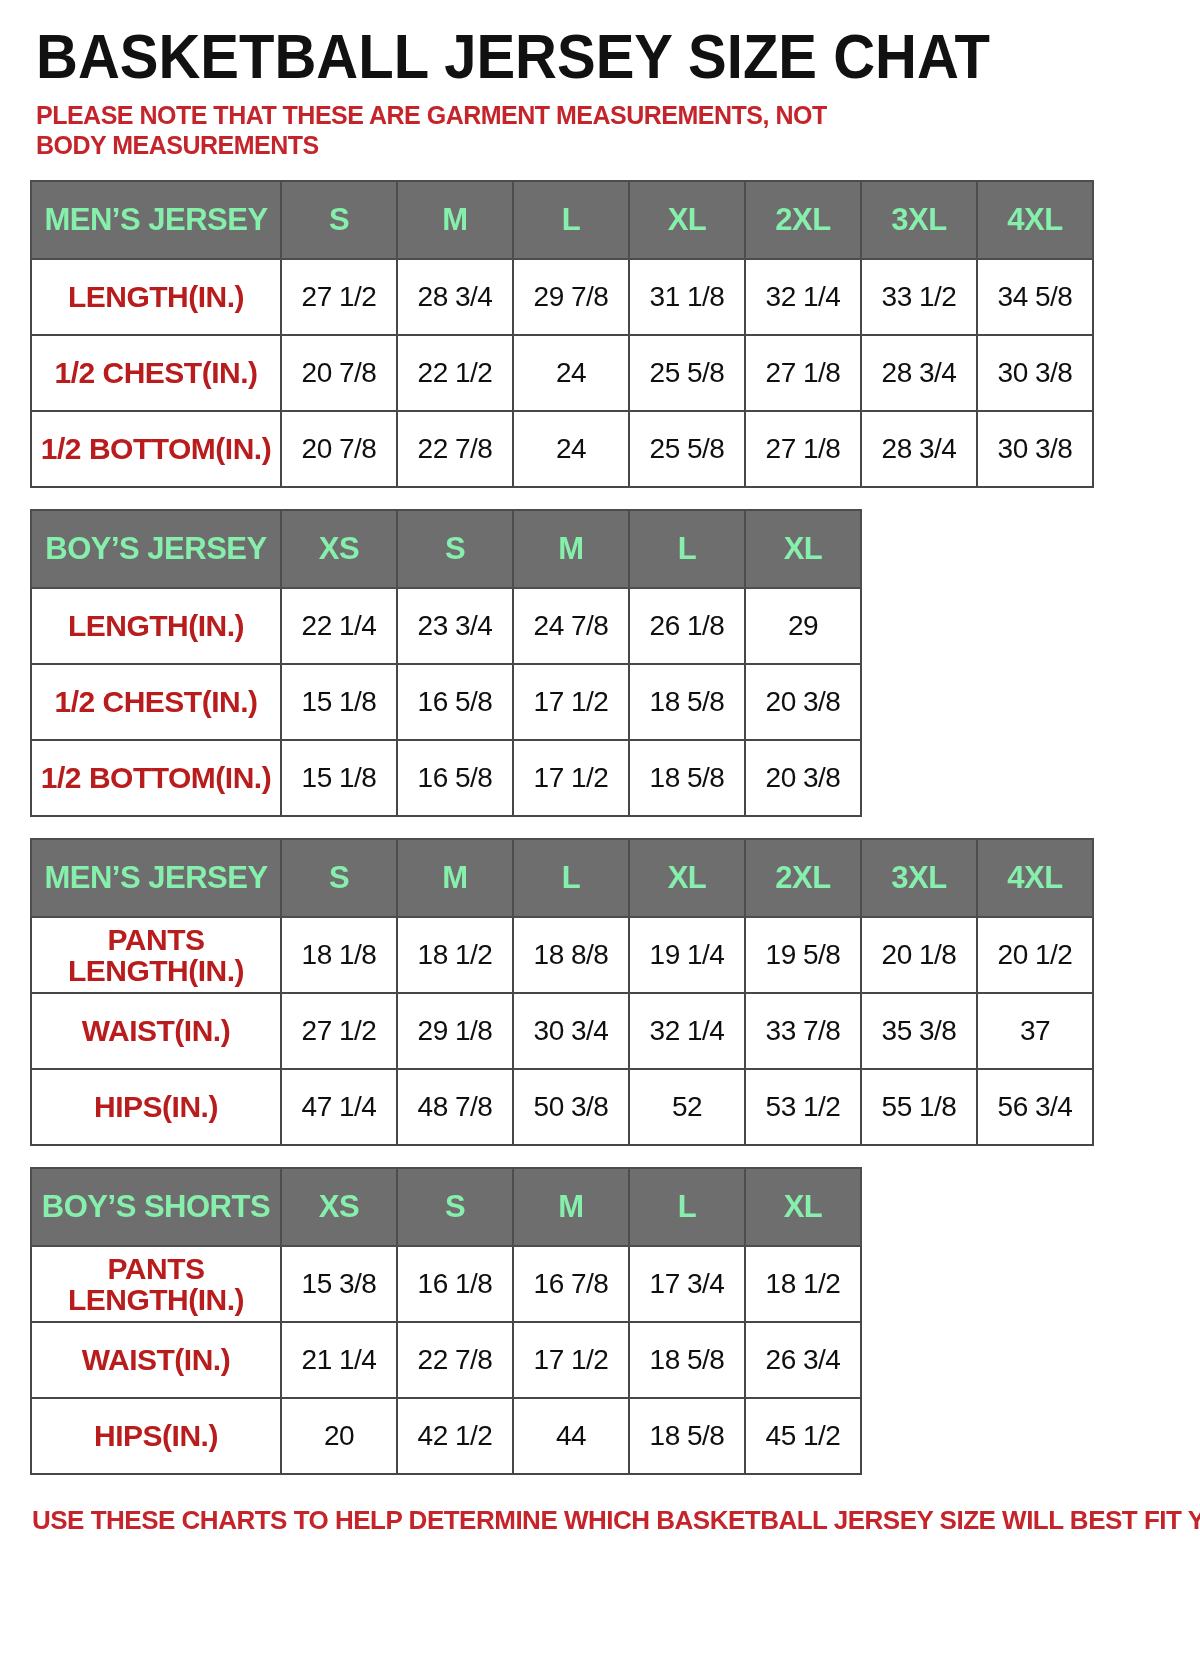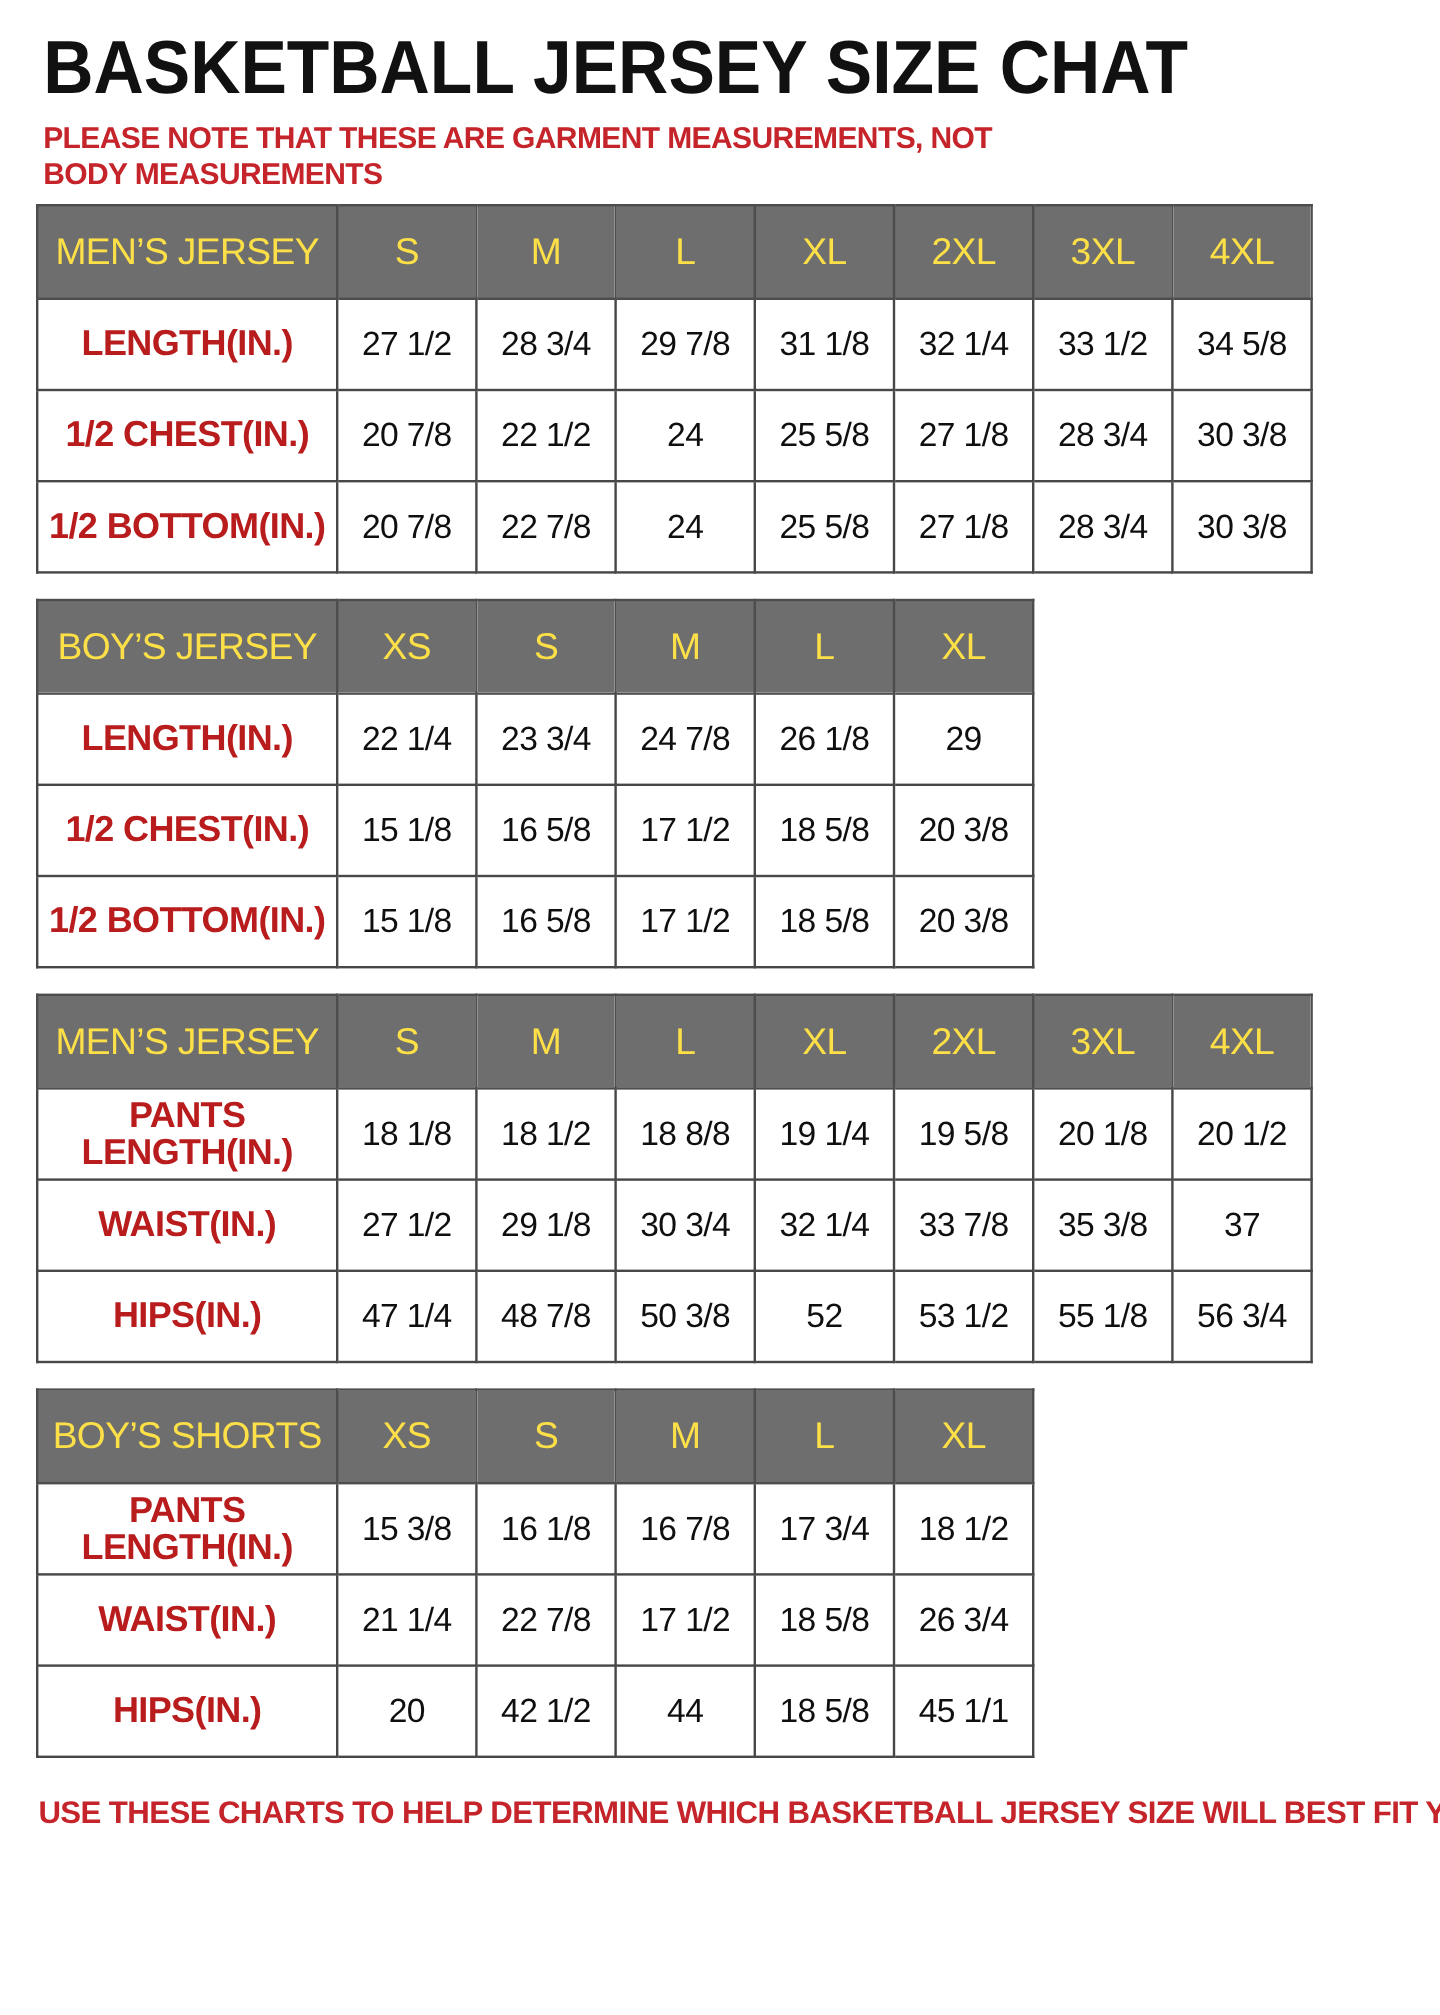--- a/index.html
+++ b/index.html
@@ -25,41 +25,41 @@
     white-space: nowrap;
     transform: scaleY(1.08);
     transform-origin: left top;
   }
   .note {
     color: #c5242b;
     font-size: 25px;
     font-weight: 700;
     line-height: 1.18;
     max-width: 800px;
-    margin: 0 0 10px 6px;
+    margin: 0 0 20px 6px;
     letter-spacing: -0.5px;
   }
   table.size-table {
     border-collapse: collapse;
     table-layout: fixed;
     margin: 0 0 21px 0;
   }
   table.size-table th,
   table.size-table td {
     border: 2px solid #474747;
     text-align: center;
     vertical-align: middle;
     padding: 0 2px;
     overflow: hidden;
   }
   table.size-table thead th {
     background: #6e6e6e;
-    color: #fde047;
+    color: #86efac;
     font-size: 31px;
-    font-weight: 400;
+    font-weight: 700;
     height: 76px;
     border-color: #4d4d4d;
     letter-spacing: -0.5px;
   }
   table.size-table tbody th {
     background: #ffffff;
     color: #b91c1c;
     font-size: 30px;
     font-weight: 700;
     height: 74px;
@@ -284,19 +284,19 @@
             <td>17 1/2</td>
             <td>18 5/8</td>
             <td>26 3/4</td>
           </tr>
           <tr>
             <th>HIPS(IN.)</th>
             <td>20</td>
             <td>42 1/2</td>
             <td>44</td>
             <td>18 5/8</td>
-            <td>45 1/1</td>
+            <td>45 1/2</td>
           </tr>
         </tbody>
       </table>
     </div>
   <p class="footer-note">USE THESE CHARTS TO HELP DETERMINE WHICH BASKETBALL JERSEY SIZE WILL BEST FIT YOU.</p>
 </div>
 
 </body></html>

